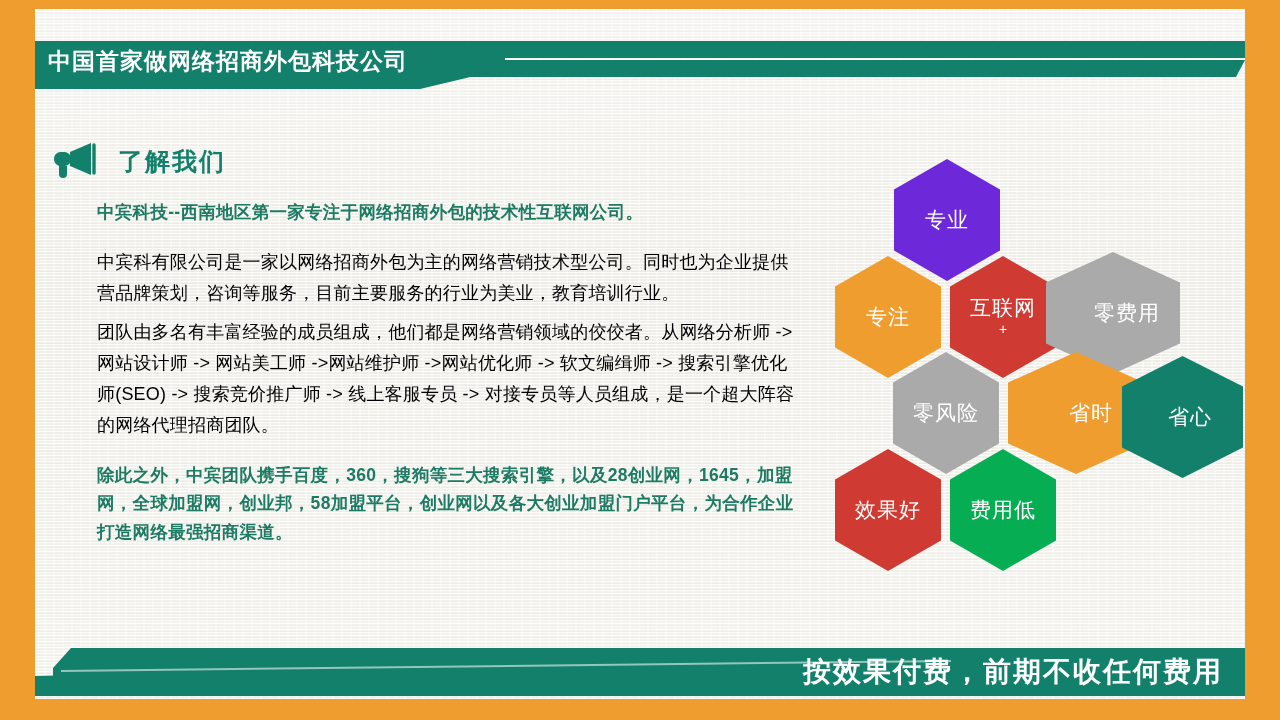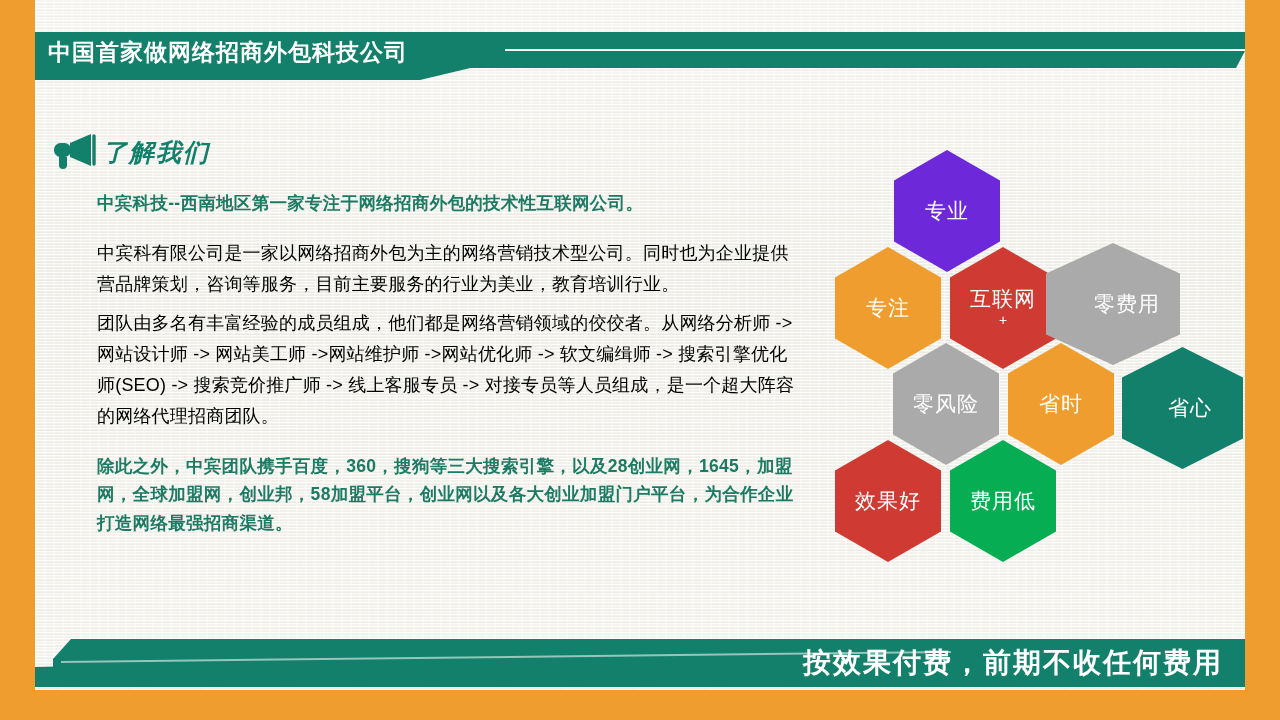--- a/index.html
+++ b/index.html
@@ -1,21 +1,21 @@
 <!DOCTYPE html>
 <html><head>
 <meta charset="utf-8">
 <style>
   html,body{margin:0;padding:0;}
   body{
     width:1280px;height:720px;overflow:hidden;
     background:#ef9d2e;
     font-family:"Liberation Sans","DejaVu Sans",sans-serif;
   }
-  #stage{position:relative;width:1280px;height:567px;}
+  #stage{position:relative;width:1280px;height:567px;margin-top:9px;}
 
   
   .paper{
     position:absolute;left:35px;top:0;width:1210px;height:690px;
     background:#f2f1ec;
     background-image:
       repeating-linear-gradient(0deg,rgba(255,255,255,.85) 0px,rgba(255,255,255,.85) 1px,rgba(0,0,0,0) 1px,rgba(0,0,0,0) 3px),
       repeating-linear-gradient(0deg,rgba(205,203,194,.30) 0px,rgba(205,203,194,.30) 1px,rgba(0,0,0,0) 2px,rgba(0,0,0,0) 6px),
       repeating-linear-gradient(90deg,rgba(255,255,255,.40) 0px,rgba(255,255,255,.40) 2px,rgba(0,0,0,0) 2px,rgba(0,0,0,0) 9px),
       linear-gradient(180deg,#f6f5f1 0%,#efeee8 40%,#f4f3ee 100%);
@@ -38,21 +38,21 @@
     clip-path:polygon(0 0,100% 0,100% 58%,385px 100%,0 100%);
     display:flex;align-items:center;
   }
   .hdr-title{
     color:#ffffff;font-size:23px;font-weight:bold;letter-spacing:1px;
     margin-left:13px;line-height:1;margin-top:-8px;white-space:nowrap;
   }
 
   
   .sec-head{
-    position:absolute;left:50px;top:132px;display:flex;align-items:center;gap:6px;font-style:italic;
+    position:absolute;left:50px;top:132px;display:flex;align-items:center;gap:22px;
   }
   .megaphone{width:46px;height:40px;display:block;}
   .sec-title{
     color:#12806a;font-size:25px;font-weight:bold;letter-spacing:2px;line-height:1;
   }
 
   
   .copy{position:absolute;left:97px;top:190px;width:700px;color:#2f8f74;}
   .p-strong{
     font-size:17.5px;font-weight:bold;color:#1d7a63;line-height:1.5;letter-spacing:.3px;
@@ -144,21 +144,21 @@
       <div class="hex" style="left: 120px; top: 97px; background: rgb(207, 59, 51);">
         <span class="lbl">互联网</span>
         <span class="sub">+</span>
       </div>
       <div class="hex" style="left: 216px; top: 93px; background: rgb(170, 170, 170); padding-left: 28px;">
         <span class="lbl">零费用</span>
       </div>
       <div class="hex" style="left: 63px; top: 193px; background: rgb(170, 170, 170);">
         <span class="lbl">零风险</span>
       </div>
-      <div class="hex" style="left: 178px; top: 193px; background: rgb(239, 157, 46);">
+      <div class="hex" style="left: 178px; top: 193px; background: rgb(239, 157, 46); padding-left: 30px;">
         <span class="lbl">省时</span>
       </div>
       <div class="hex" style="left: 292px; top: 197px; background: rgb(18, 128, 106); padding-left: 15px;">
         <span class="lbl">省心</span>
       </div>
       <div class="hex" style="left: 5px; top: 290px; background: rgb(207, 59, 51);">
         <span class="lbl">效果好</span>
       </div>
       <div class="hex" style="left: 120px; top: 290px; background: rgb(6, 173, 83);">
         <span class="lbl">费用低</span>

